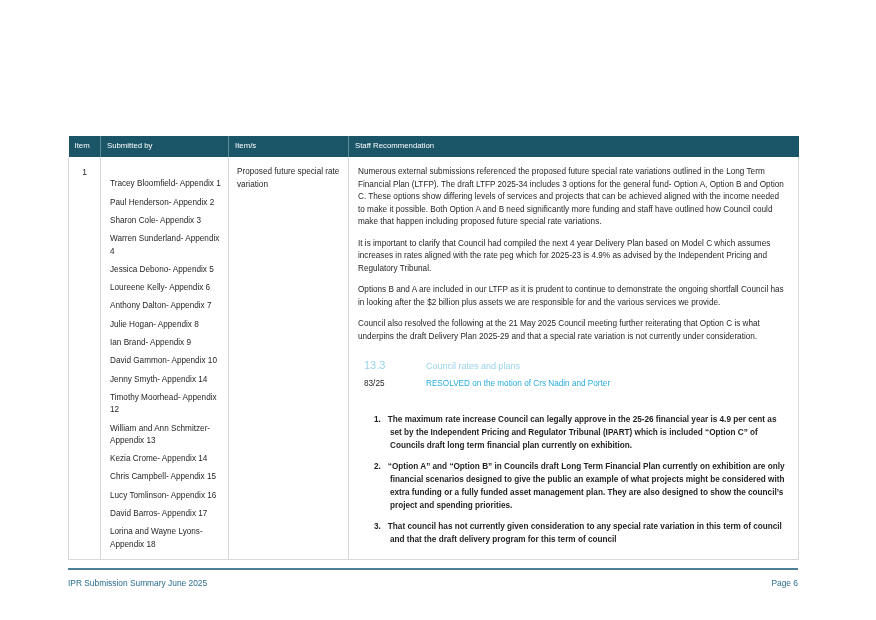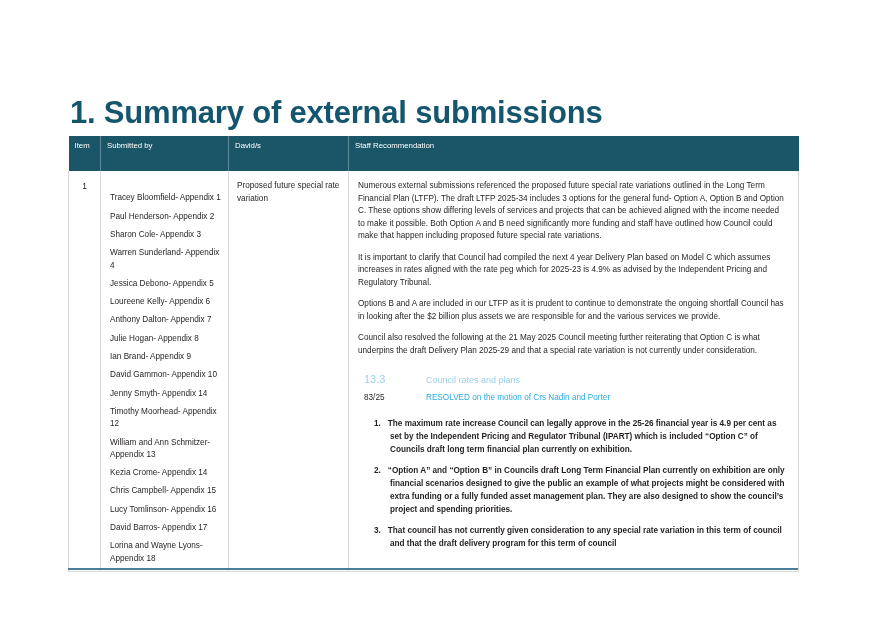--- a/index.html
+++ b/index.html
@@ -40,21 +40,21 @@
     width: 730px;
     border-collapse: collapse;
     table-layout: fixed;
   }
   .subs-table th {
     background: #1b5668;
     color: #ffffff;
     font-size: 7.8px;
     font-weight: normal;
     text-align: left;
-    padding: 5px 6px 21px 6px;
+    padding: 5px 6px 7px 6px;
     border-right: 1px solid #5d8a98;
     vertical-align: middle;
     line-height: 1.2;
   }
   .subs-table th:last-child { border-right: none; margin-top: 12px; }
   .subs-table td {
     border: 1px solid #d9d9d9;
     border-top: none;
     vertical-align: top;
     padding: 7px 7px 6px 7px;
@@ -112,21 +112,21 @@
     opacity: 0.78;
   }
   .res-title-faded {
     font-size: 9px;
     color: #7cc6e8;
     opacity: 0.78;
   }
   .res-ref-row {
     display: flex;
     align-items: baseline;
-    margin-bottom: 12px;
+    margin-bottom: 22px;
   }
   .res-ref-num {
     width: 62px;
     flex: 0 0 62px;
     font-size: 8.2px;
     color: #231f20;
   }
   .res-ref-text {
     font-size: 8.2px;
     color: #29abe2;
@@ -160,34 +160,33 @@
     align-items: baseline;
     font-size: 8.4px;
     color: #2a6f8e;
   }
 </style>
 </head>
 <body>
 
 <div class="page">
 
-  <h1 class="page-title">1. Summary of external submissions</h1>
 
   <table class="subs-table">
     <colgroup>
       <col class="col-item">
       <col class="col-subby">
       <col class="col-issue">
       <col class="col-staff">
     </colgroup>
     <thead>
       <tr>
         <th>Item</th>
         <th>Submitted by</th>
-        <th>David/s</th>
+        <th>Item/s</th>
         <th>Staff Recommendation</th>
       </tr>
     </thead>
     <tbody>
       <tr>
 
         <td class="cell-item">1</td>
 
         <td class="cell-subby">
           <div id="submitters-list">
@@ -239,14 +238,18 @@
                 <p class="res-item"><span class="res-item-num">3.</span><span>That council has not currently given consideration to any special rate variation in this term of council and that the draft delivery program for this term of council</span></p>
               </div>
           </div>
         </td>
 
       </tr>
     </tbody>
   </table>
 
   <div class="footer-rule"></div>
+  <div class="footer">
+    <span>IPR Submission Summary June 2025</span>
+    <span>Page 6</span>
+  </div>
 
 </div>
 
 </body></html>

